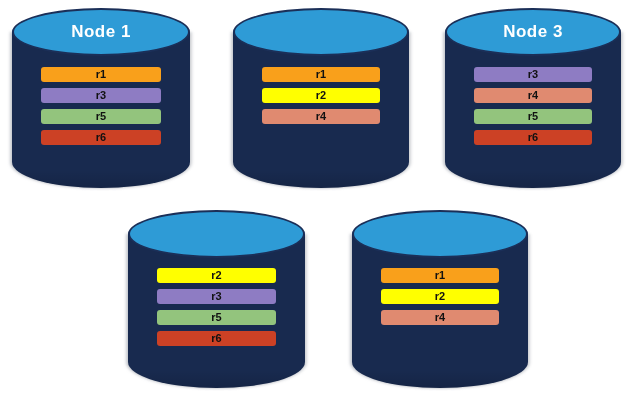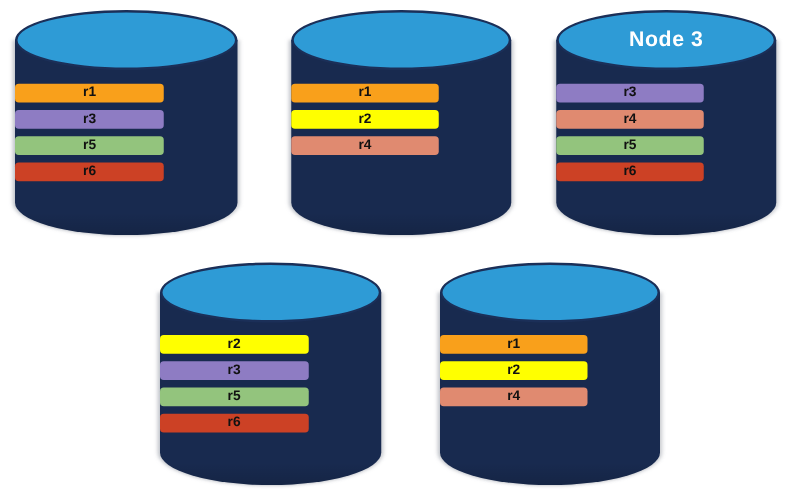--- a/index.html
+++ b/index.html
@@ -84,21 +84,21 @@
     pointer-events: none;
   }
 
   
   .replicas {
     position: absolute;
     left: 0;
     width: 100%;
     display: flex;
     flex-direction: column;
-    align-items: flex-start;
+    align-items: center;
     gap: 6px;
   }
 
   .replica {
     width: 67%;
     height: 15px;
     border-radius: 3px;
     display: flex;
     align-items: center;
     justify-content: center;
@@ -124,20 +124,21 @@
   #node-5 .replicas { top: 58px; }
 </style>
 </head>
 <body style="background: rgb(255, 255, 255);">
 
 <div id="diagram">
 
   <div class="node" id="node-1">
     <div class="cyl-body" style="background-color: rgb(24, 42, 79);"></div>
     <div class="cyl-top" style="background-color: rgb(46, 155, 214); border-color: rgb(27, 47, 88);"></div>
+    <div class="node-title" style="color: rgb(255, 255, 255);">Node  1</div>
     <div class="replicas">
       <div class="replica" style="background: rgb(249, 160, 27);">r1</div>
       <div class="replica" style="background: rgb(142, 124, 195);">r3</div>
       <div class="replica" style="background: rgb(147, 196, 125);">r5</div>
       <div class="replica" style="background: rgb(204, 65, 37);">r6</div>
     </div>
   </div>
 
   <div class="node" id="node-2">
     <div class="cyl-body" style="background-color: rgb(24, 42, 79);"></div>

